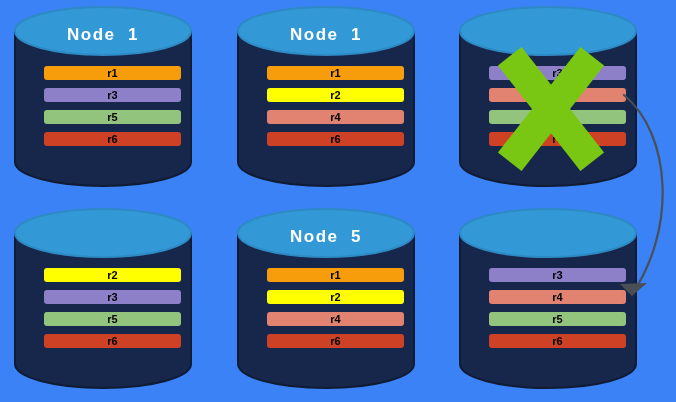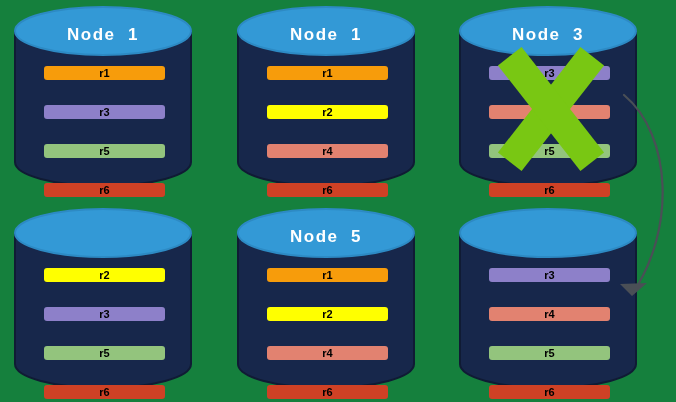--- a/index.html
+++ b/index.html
@@ -47,23 +47,23 @@
 
   
   .rows {
     position: absolute;
     left: 31px;
     top: 61px;
     width: 114px;
   }
   .row {
     position: relative;
-    width: 121px;
+    width: 137px;
     height: 14px;
-    margin-bottom: 25px;
+    margin-bottom: 8px;
     border-radius: 3px;
     box-sizing: border-box;
     text-align: center;
     font-size: 11px;
     font-weight: bold;
     line-height: 14px;
     color: #000000;
   }
 
   
@@ -82,21 +82,21 @@
     left: 0;
     top: 0;
     width: 676px;
     height: 402px;
     pointer-events: none;
   }
 </style>
 </head>
 <body>
 
-<div id="canvas" style="background: #15803d;">
+<div id="canvas" style="background: #3b82f6;">
 
   <div id="nodes-layer">
       <div class="node" style="left: 13px; top: 5px;">
         <svg class="cyl-svg" viewBox="0 0 180 183">
           <path d="M 2 26 L 2 157 A 88 24 0 0 0 178 157 L 178 26 Z" fill="#17274b" stroke="#101b34" stroke-width="2"></path>
           <ellipse cx="90" cy="26" rx="88" ry="24" fill="#3399d6" stroke="#2d8ac4" stroke-width="2"></ellipse>
         </svg>
         <div class="node-title">Node  1</div>
         <div class="rows">
           <div class="row" style="background: rgb(247, 156, 11); color: rgb(0, 0, 0);">r1</div>
@@ -116,21 +116,20 @@
           <div class="row" style="background: rgb(255, 255, 0); color: rgb(0, 0, 0);">r2</div>
           <div class="row" style="background: rgb(226, 130, 112); color: rgb(0, 0, 0);">r4</div>
           <div class="row" style="background: rgb(207, 65, 37); color: rgb(0, 0, 0);">r6</div>
         </div>
       </div>
       <div class="node" style="left: 458px; top: 5px;">
         <svg class="cyl-svg" viewBox="0 0 180 183">
           <path d="M 2 26 L 2 157 A 88 24 0 0 0 178 157 L 178 26 Z" fill="#17274b" stroke="#101b34" stroke-width="2"></path>
           <ellipse cx="90" cy="26" rx="88" ry="24" fill="#3399d6" stroke="#2d8ac4" stroke-width="2"></ellipse>
         </svg>
-        <div class="node-title">Node  3</div>
         <div class="rows">
           <div class="row" style="background: rgb(141, 128, 201); color: rgb(0, 0, 0);">r3</div>
           <div class="row" style="background: rgb(226, 130, 112); color: rgb(0, 0, 0);">r4</div>
           <div class="row" style="background: rgb(147, 196, 125); color: rgb(0, 0, 0);">r5</div>
           <div class="row" style="background: rgb(207, 65, 37); color: rgb(0, 0, 0);">r6</div>
         </div>
         <svg class="cross-svg" viewBox="0 0 180 183">
           <g fill="#79c713">
             <rect x="78" y="37" width="30" height="134" transform="rotate(38 93 104)"></rect>
             <rect x="78" y="37" width="30" height="134" transform="rotate(-38 93 104)"></rect>

